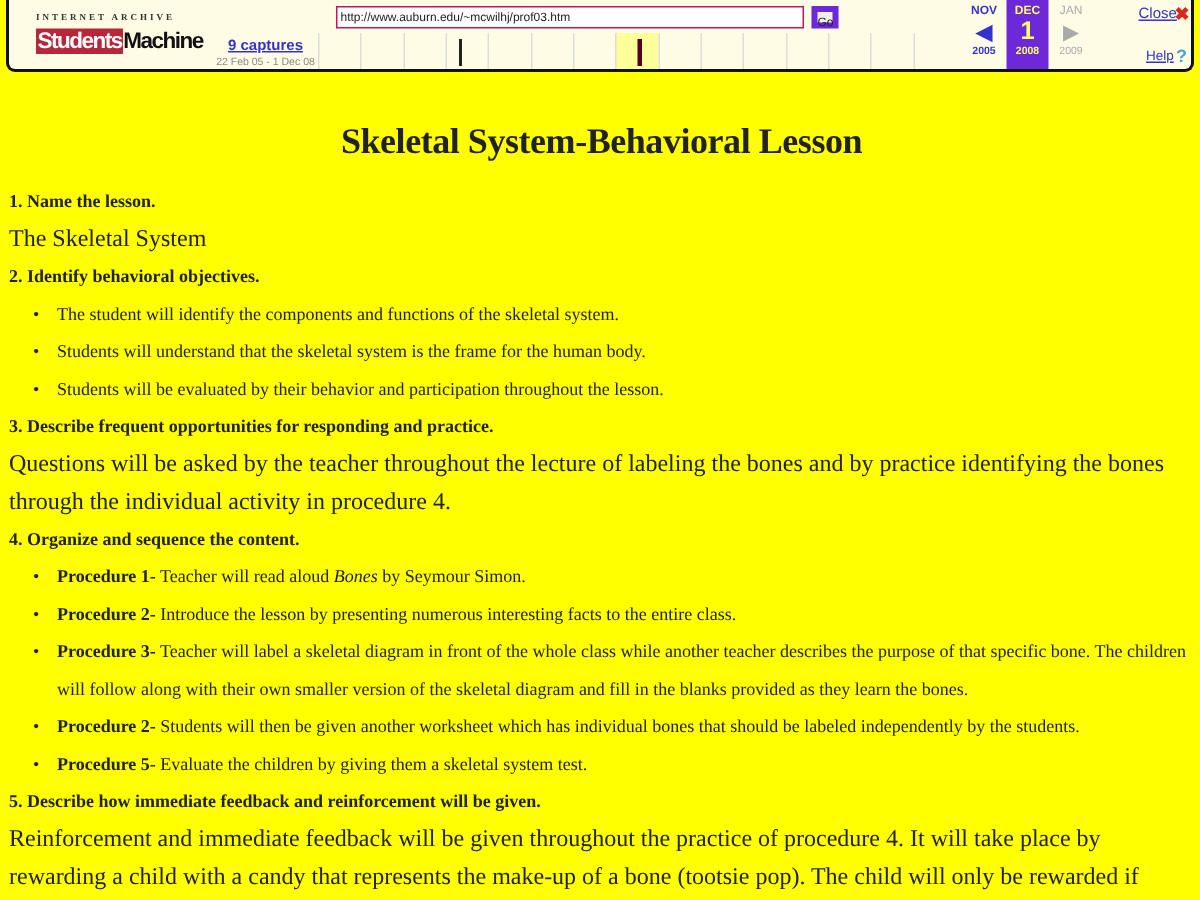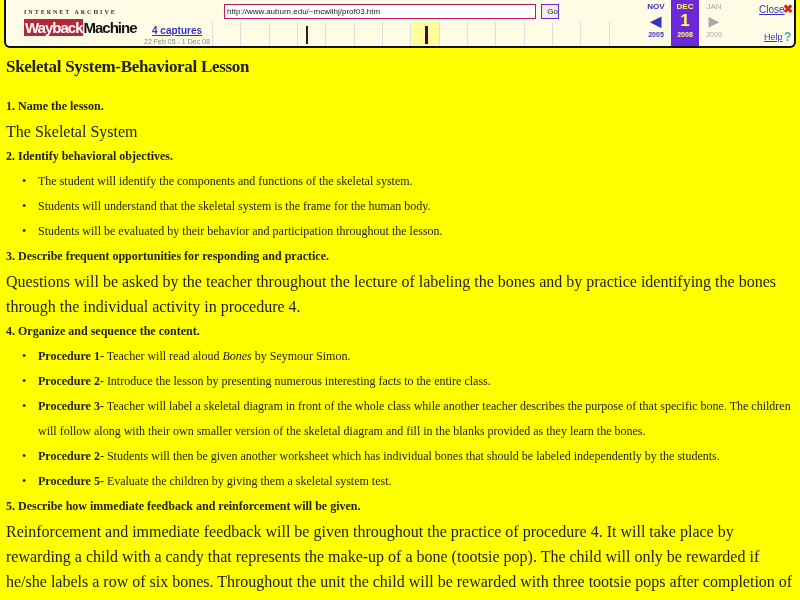--- a/index.html
+++ b/index.html
@@ -11,21 +11,21 @@
   #wb-inner { position: absolute; left: 4px; top: 0; width: 792px; height: 48px; background: #fffce6; border: 2px solid #111; border-top: none; border-radius: 0 0 6px 6px; }
   #wb-logo { position: absolute; left: 14px; top: 6px; width: 90px; height: 36px; }
   #wb-logo .ia { font-family: "Liberation Serif", serif; font-size: 6px; letter-spacing: 2px; color: #333; font-weight: bold; position: absolute; top: 3px; left: 4px; white-space: nowrap; }
   #wb-logo .wm { position: absolute; top: 13px; left: 4px; font-family: "Liberation Sans", sans-serif; font-weight: bold; font-size: 15px; letter-spacing: -1px; white-space: nowrap; }
   #wb-logo .wm .w1 { color: #fff; background: #b8263a; padding: 0 1px; }
   #wb-logo .wm .w2 { color: #111; }
   #wb-captures { position: absolute; left: 135px; top: 25px; width: 72px; text-align: center; }
   #wb-captures a { font-family: "Liberation Sans", sans-serif; font-size: 10px; color: #33c; font-weight: bold; text-decoration: underline; display: block; }
   #wb-captures .range { font-family: "Liberation Sans", sans-serif; font-size: 7px; color: #888; display: block; margin-top: 2px; }
   #wb-url { position: absolute; left: 218px; top: 4px; width: 312px; height: 15px; border: 1px solid #be185d; background: #fff; font-family: "Liberation Sans", sans-serif; font-size: 8px; color: #222; padding: 2px 2px; }
-  #wb-go { position: absolute; left: 535px; top: 4px; width: 18px; height: 15px; border: 1px solid #6d28d9; background: #eee; font-family: "Liberation Sans", sans-serif; font-size: 8px; text-align: right; line-height: 13px; color: #222; }
+  #wb-go { position: absolute; left: 535px; top: 4px; width: 18px; height: 15px; border: 4px solid #6d28d9; background: #eee; font-family: "Liberation Sans", sans-serif; font-size: 8px; text-align: right; line-height: 13px; color: #222; }
   #wb-sparkline { position: absolute; left: 206px; top: 22px; width: 425px; height: 24px; display: flex; }
   #wb-sparkline .yr { flex: 1; border-left: 1px solid #ddd; position: relative; }
   #wb-sparkline .yr.highlight { background: #ffff99; }
   #wb-sparkline .tick { position: absolute; top: 4px; width: 2px; height: 18px; background: #222; }
   #wb-sparkline .tick.sel { background: #550022; width: 3px; }
   #wb-cal { position: absolute; left: 636px; top: 0; width: 110px; height: 46px; }
   #wb-cal .col { position: absolute; top: 0; width: 28px; height: 46px; text-align: center; font-family: "Liberation Sans", sans-serif; font-weight: bold; }
   #wb-cal .col.prev { left: 0; color: #33c; }
   #wb-cal .col.cur { left: 29px; background: #6d28d9; color: #ffff66; }
   #wb-cal .col.next { left: 58px; color: #aaa; font-weight: normal; }
@@ -33,42 +33,42 @@
   #wb-cal .day { font-size: 17px; display: block; height: 20px; line-height: 20px; }
   #wb-cal .yr { font-size: 7px; display: block; }
   #wb-cal .arrow { font-size: 14px; display: block; height: 20px; line-height: 20px; }
   #wb-close { position: absolute; left: 753px; top: 4px; font-family: "Liberation Sans", sans-serif; font-size: 10px; color: #33c; text-decoration: underline; }
   #wb-close-x { position: absolute; left: 777px; top: 2px; font-family: "Liberation Sans", sans-serif; font-size: 12px; font-weight: bold; color: #e0261b; }
   #wb-help { position: absolute; left: 758px; top: 32px; font-family: "Liberation Sans", sans-serif; font-size: 9px; color: #33c; text-decoration: underline; }
   #wb-help-q { position: absolute; left: 778px; top: 30px; font-family: "Liberation Sans", sans-serif; font-size: 12px; font-weight: bold; color: #4aa3d8; }
 
   
   #content { position: absolute; left: 6px; top: 52px; width: 790px; }
-  h1 { font-family: "Liberation Serif", serif; font-size: 17px; font-weight: bold; text-align: left; color: #222; line-height: 30px; margin-bottom: 12px; letter-spacing: -0.3px; }
+  h1 { font-family: "Liberation Serif", serif; font-size: 24px; font-weight: bold; text-align: center; color: #222; line-height: 30px; margin-bottom: 12px; letter-spacing: -0.3px; margin-top: 28px; }
   .sec-h { font-size: 12px; font-weight: bold; line-height: 25px; }
   .para { font-size: 16px; line-height: 25px; }
   ul.bl { list-style: none; margin-left: 16px; }
   ul.bl li { font-size: 12px; line-height: 25px; position: relative; padding-left: 16px; }
   ul.bl li::before { content: "•"; position: absolute; left: 0; top: 0; font-size: 12px; }
   .proc-label { font-weight: bold; }
   .bk { font-style: italic; }
 </style>
 </head>
 <body>
 
 <div id="wb-toolbar">
   <div id="wb-inner">
     <div id="wb-logo">
       <span class="ia">INTERNET ARCHIVE</span>
-      <span class="wm"><span class="w1">Wayback</span><span class="w2">Machine</span></span>
+      <span class="wm"><span class="w1">Students</span><span class="w2">Machine</span></span>
     </div>
     <div id="wb-url">http://www.auburn.edu/~mcwilhj/prof03.htm</div>
     <div id="wb-go">Go</div>
     <div id="wb-captures">
-      <a>4 captures</a>
+      <a>9 captures</a>
       <span class="range">22 Feb 05 - 1 Dec 08</span>
     </div>
     <div id="wb-sparkline">
       <div class="yr"></div>
       <div class="yr"></div>
       <div class="yr"></div>
       <div class="yr">
           <span class="tick" style="left:8px"></span>
         </div>
       <div class="yr"></div>

